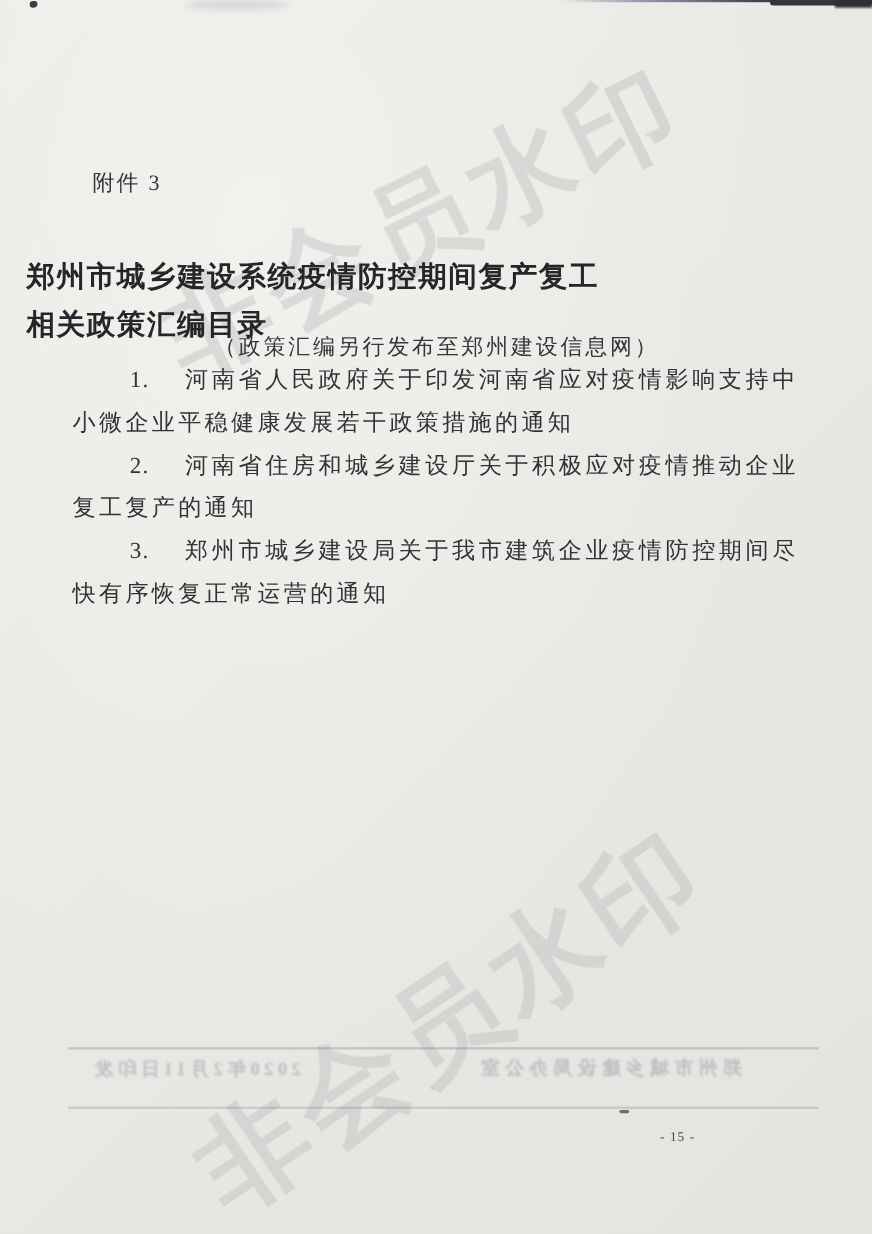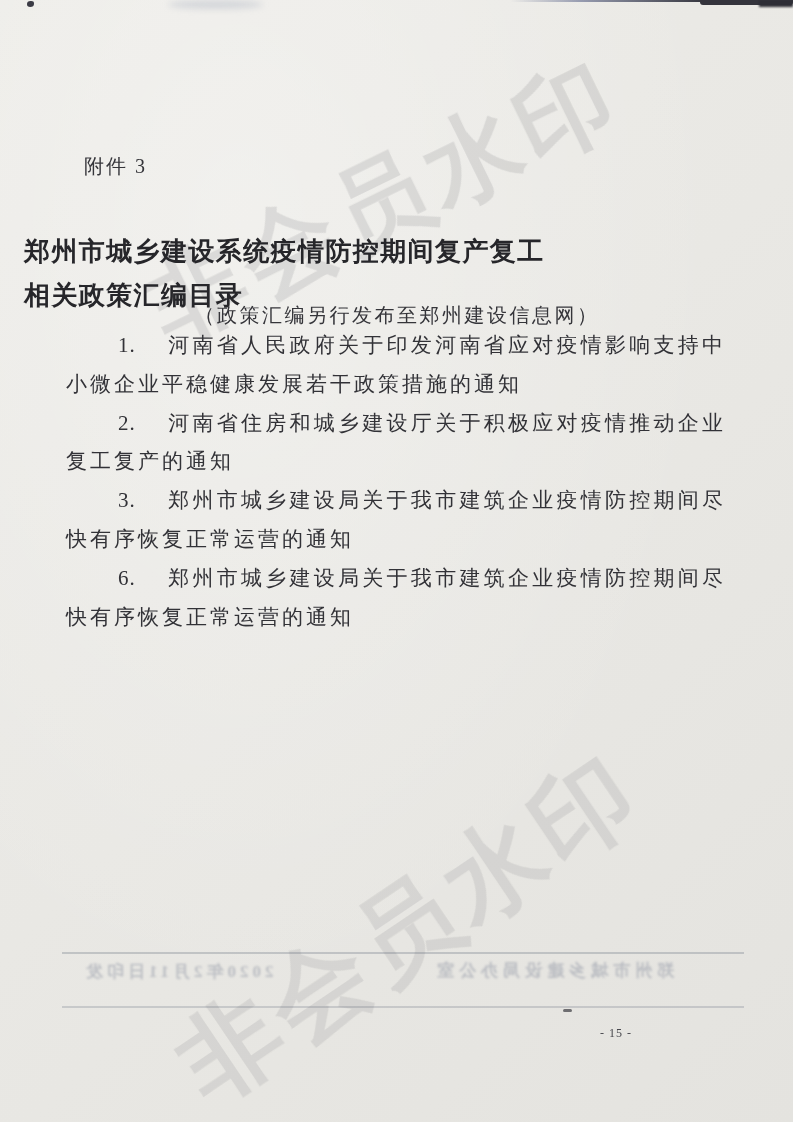--- a/index.html
+++ b/index.html
@@ -76,21 +76,20 @@
     <span>郑州市城乡建设系统疫情防控期间复产复工</span><br>
     <span>相关政策汇编目录</span>
   </h1>
 
   <div class="subtitle">（政策汇编另行发布至郑州建设信息网）</div>
 
   <div class="body-list" id="body-list">
       <p class="item"><span class="num">1.</span><span>河南省人民政府关于印发河南省应对疫情影响支持中小微企业平稳健康发展若干政策措施的通知</span></p>
       <p class="item"><span class="num">2.</span><span>河南省住房和城乡建设厅关于积极应对疫情推动企业复工复产的通知</span></p>
       <p class="item"><span class="num">3.</span><span>郑州市城乡建设局关于我市建筑企业疫情防控期间尽快有序恢复正常运营的通知</span></p>
-      <p class="item"><span class="num">6.</span><span>郑州市城乡建设局关于我市建筑企业疫情防控期间尽快有序恢复正常运营的通知</span></p>
     </div>
 
   <div class="bleed-line bleed-line-1"></div>
   <div class="bleed-line bleed-line-2"></div>
   <div class="bleed-text bleed-left">2020年2月11日印发</div>
   <div class="bleed-text bleed-right">郑州市城乡建设局办公室</div>
   <div class="stray-dash"></div>
 
   <div class="pageno">- 15 -</div>
 </div>

